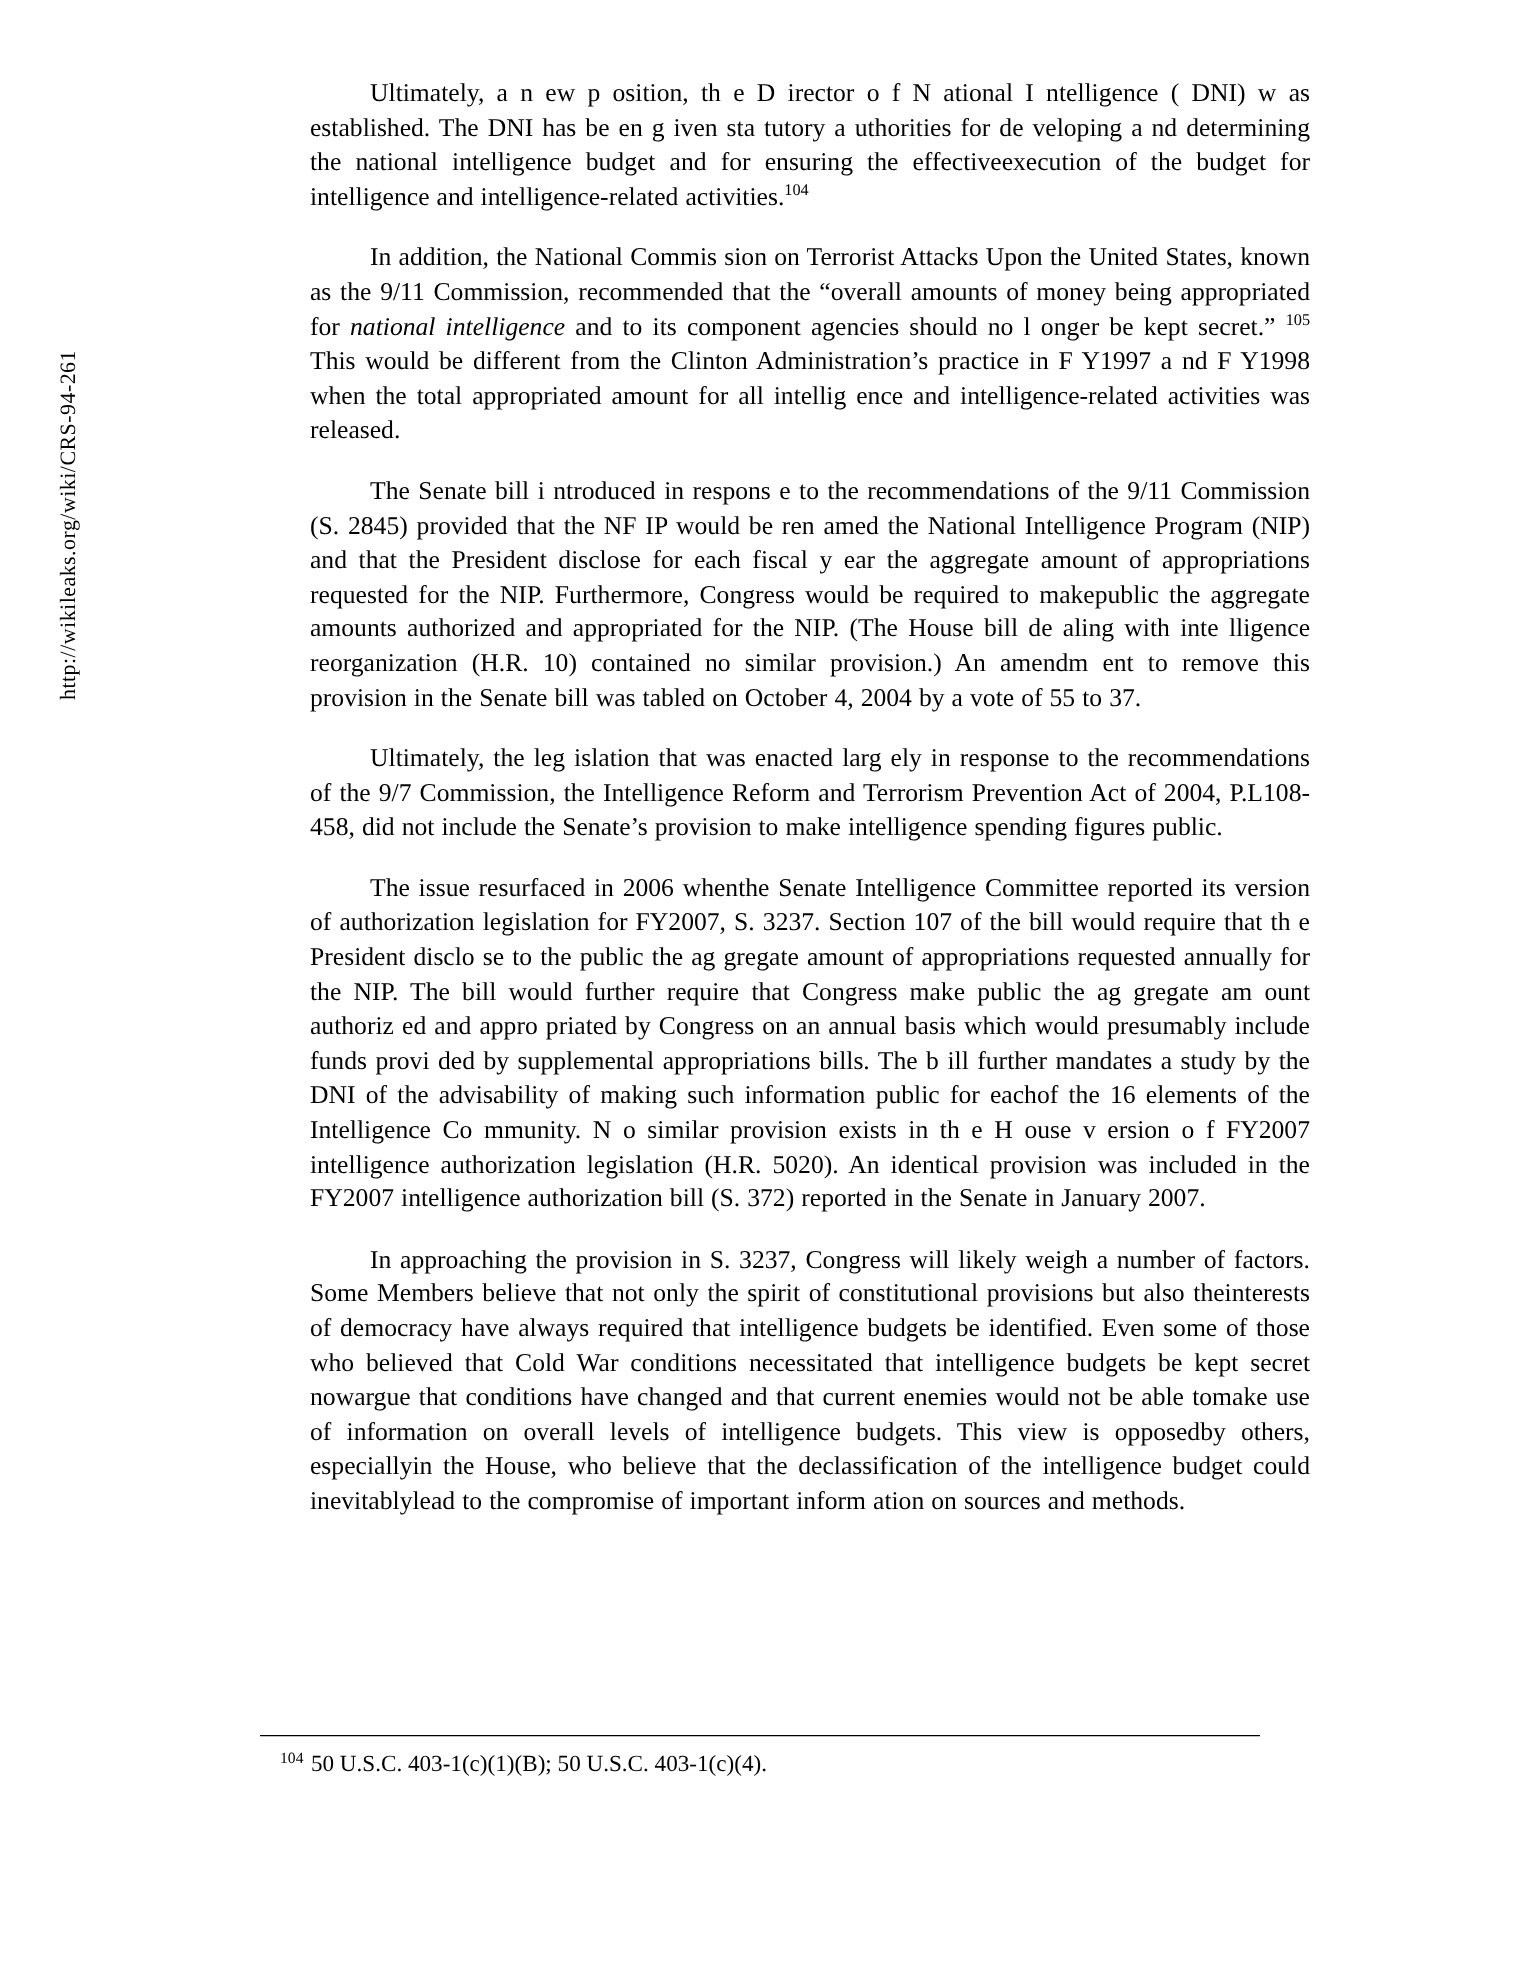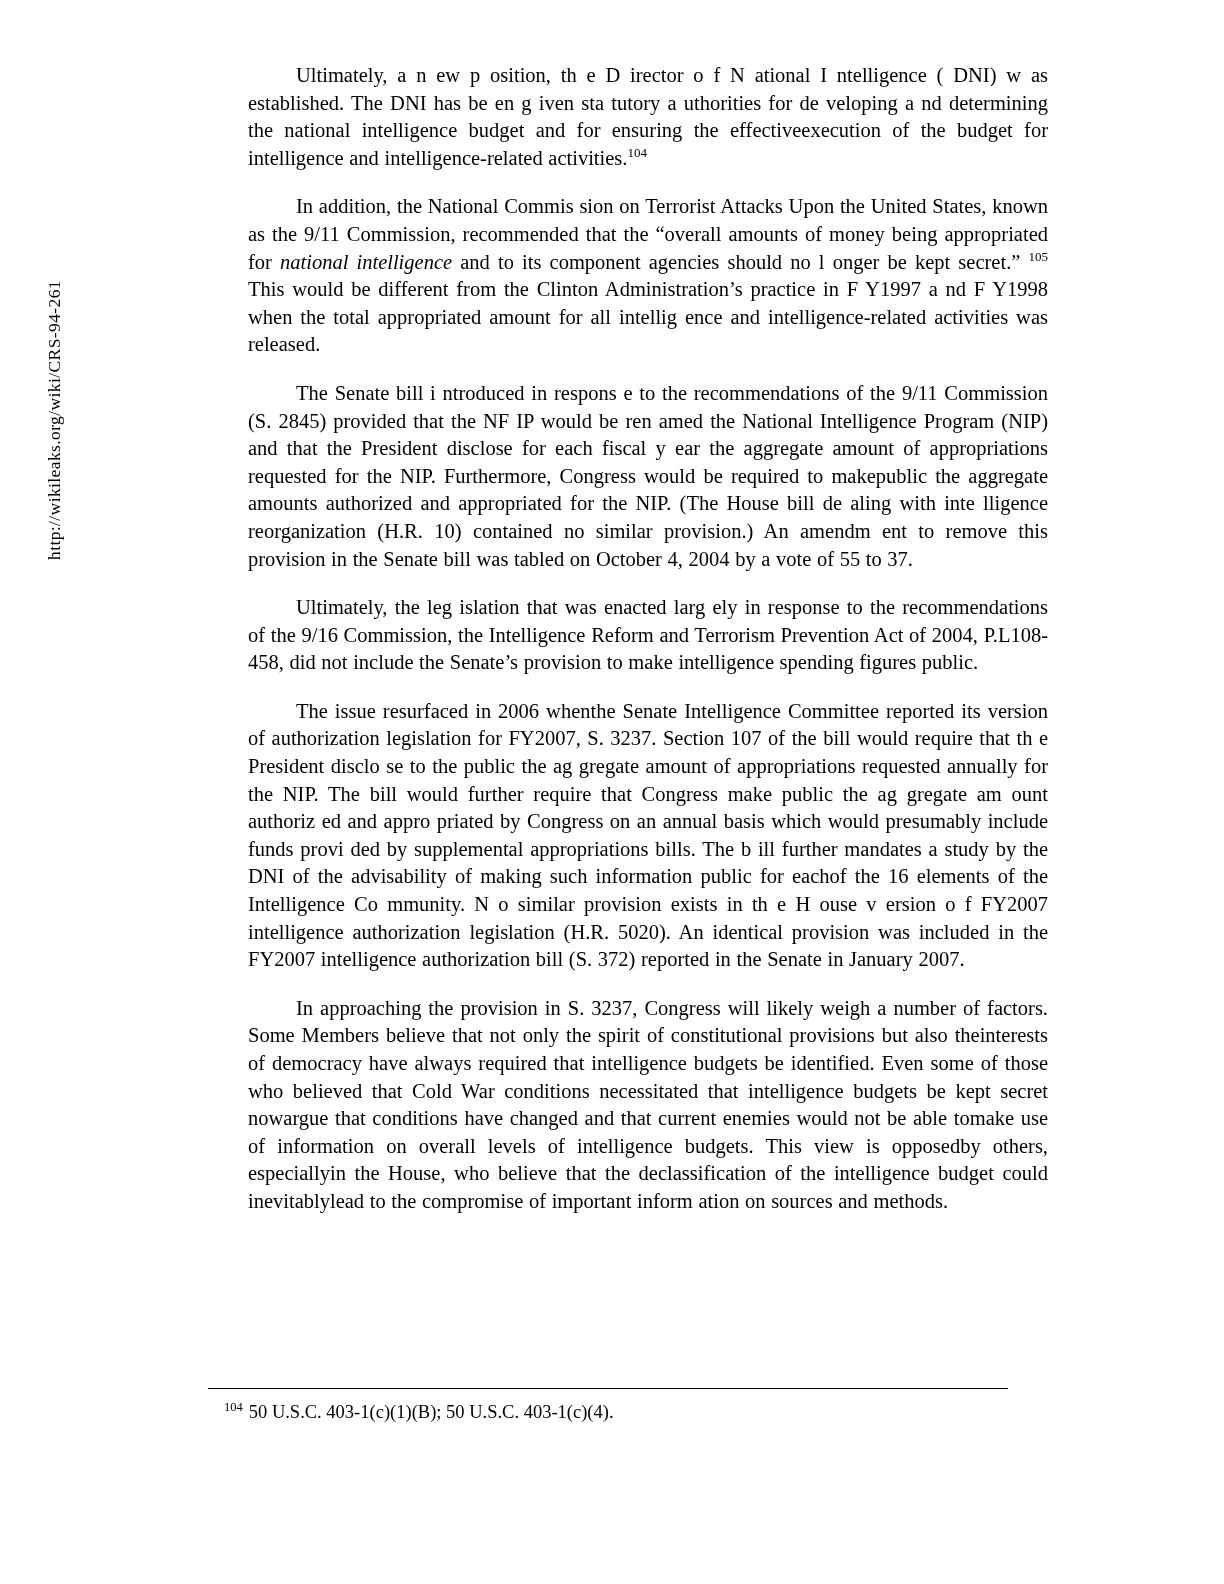--- a/index.html
+++ b/index.html
@@ -89,21 +89,21 @@
   <div class="sidemark">http://wikileaks.org/wiki/CRS-94-261</div>
 
   <div class="content">
 
     <p class="body-par"><span>Ultimately, a n ew p osition, th e D irector o f N ational I ntelligence ( DNI) w as established.  The   DNI  has be en g iven sta tutory a uthorities for de veloping a nd determining the national intelligence budget and for ensuring the effectiveexecution of the budget for intelligence and intelligence-related activities.</span><sup>104</sup></p>
 
     <p class="body-par"><span>In addition, the National Commis sion on Terrorist Attacks Upon the United States, known as the 9/11 Commission, recommended that the “overall amounts of money being appropriated for </span><em>national intelligence</em><span> and to its component agencies should no l onger be kept secret.” </span><sup>105</sup><span>  This would be different from the Clinton Administration’s practice in F Y1997 a nd F Y1998 when the total appropriated amount for all intellig ence and intelligence-related activities was released.</span></p>
 
     <p class="body-par">The Senate bill i ntroduced in respons e to the recommendations of the 9/11 Commission (S. 2845) provided that the NF    IP would be ren amed the National Intelligence Program (NIP) and that the President disclose for each fiscal y ear the aggregate amount of appropriations requested for the NIP.  Furthermore, Congress would be required to makepublic the aggregate amounts authorized and appropriated for the NIP.  (The  House bill de aling with inte lligence reorganization (H.R. 10) contained no similar provision.) An amendm   ent to remove this provision in the Senate bill was tabled on October 4, 2004 by a vote of 55 to 37.</p>
 
-    <p class="body-par">Ultimately, the leg   islation that was      enacted larg ely in response to the recommendations of the 9/16 Commission,  the Intelligence Reform and Terrorism Prevention Act of 2004, P.L108-458, did not include the Senate’s provision to make intelligence spending figures public.</p>
+    <p class="body-par">Ultimately, the leg   islation that was      enacted larg ely in response to the recommendations of the 9/7 Commission,  the Intelligence Reform and Terrorism Prevention Act of 2004, P.L108-458, did not include the Senate’s provision to make intelligence spending figures public.</p>
 
     <p class="body-par">The issue resurfaced in 2006 whenthe Senate Intelligence Committee reported its version of authorization legislation for FY2007, S. 3237.  Section 107 of the bill would require that th e President disclo se to the public the ag  gregate amount of appropriations requested annually for the NIP.  The bill would further require that Congress make public the ag     gregate am ount authoriz ed and appro priated by Congress on an annual basis  which would presumably  include funds provi ded by supplemental appropriations bills.  The b ill further mandates a study by the DNI of the advisability of making such information public for eachof the 16 elements of the Intelligence Co mmunity.  N o similar   provision  exists in  th e H ouse v ersion o f FY2007 intelligence authorization legislation (H.R. 5020).  An identical provision was included in the FY2007 intelligence authorization bill (S.  372) reported in the Senate in January 2007.</p>
 
     <p class="body-par">In approaching the provision in S. 3237, Congress will likely  weigh a number of factors.  Some Members believe that not only the spirit of constitutional provisions but also theinterests of democracy have always required that intelligence budgets be identified.  Even some of those who believed that Cold War conditions necessitated that intelligence budgets be kept secret nowargue that conditions have changed and that current enemies would not be able tomake use of information on overall levels of intelligence budgets.  This view is opposedby others, especiallyin the House, who believe that the declassification of the intelligence budget could inevitablylead to the compromise of important inform ation on sources and methods.</p>
 
   </div>
 
   <div class="footnote-rule"></div>
 
   <div class="footnotes">

